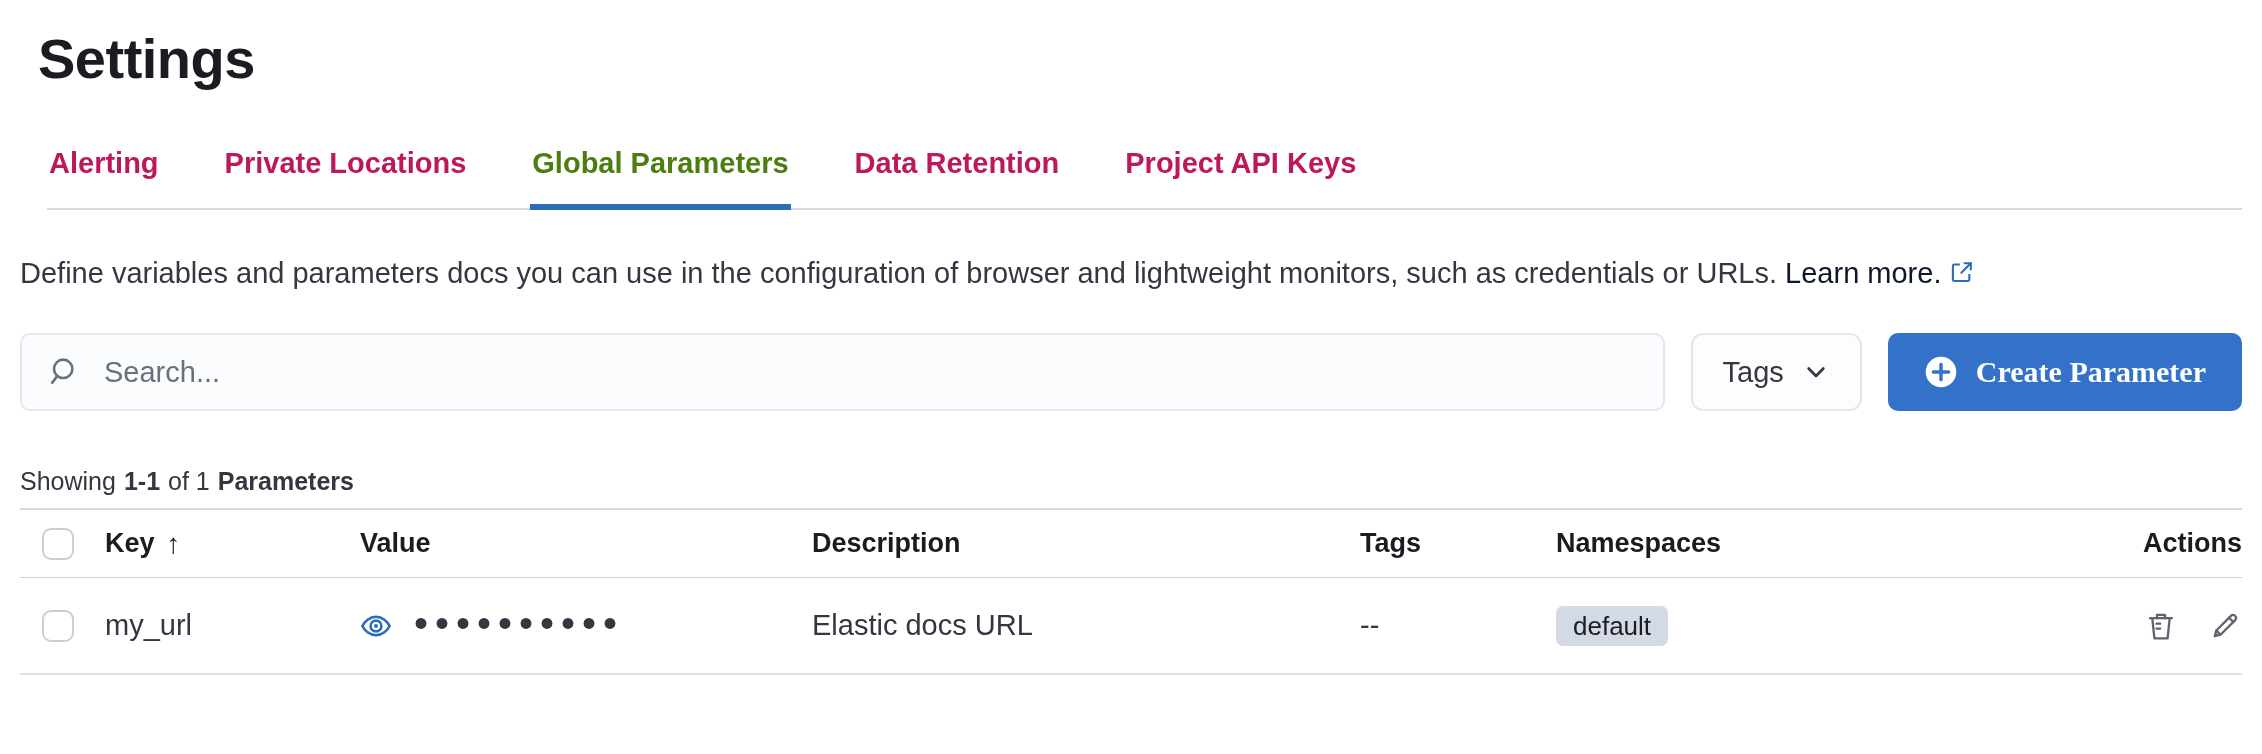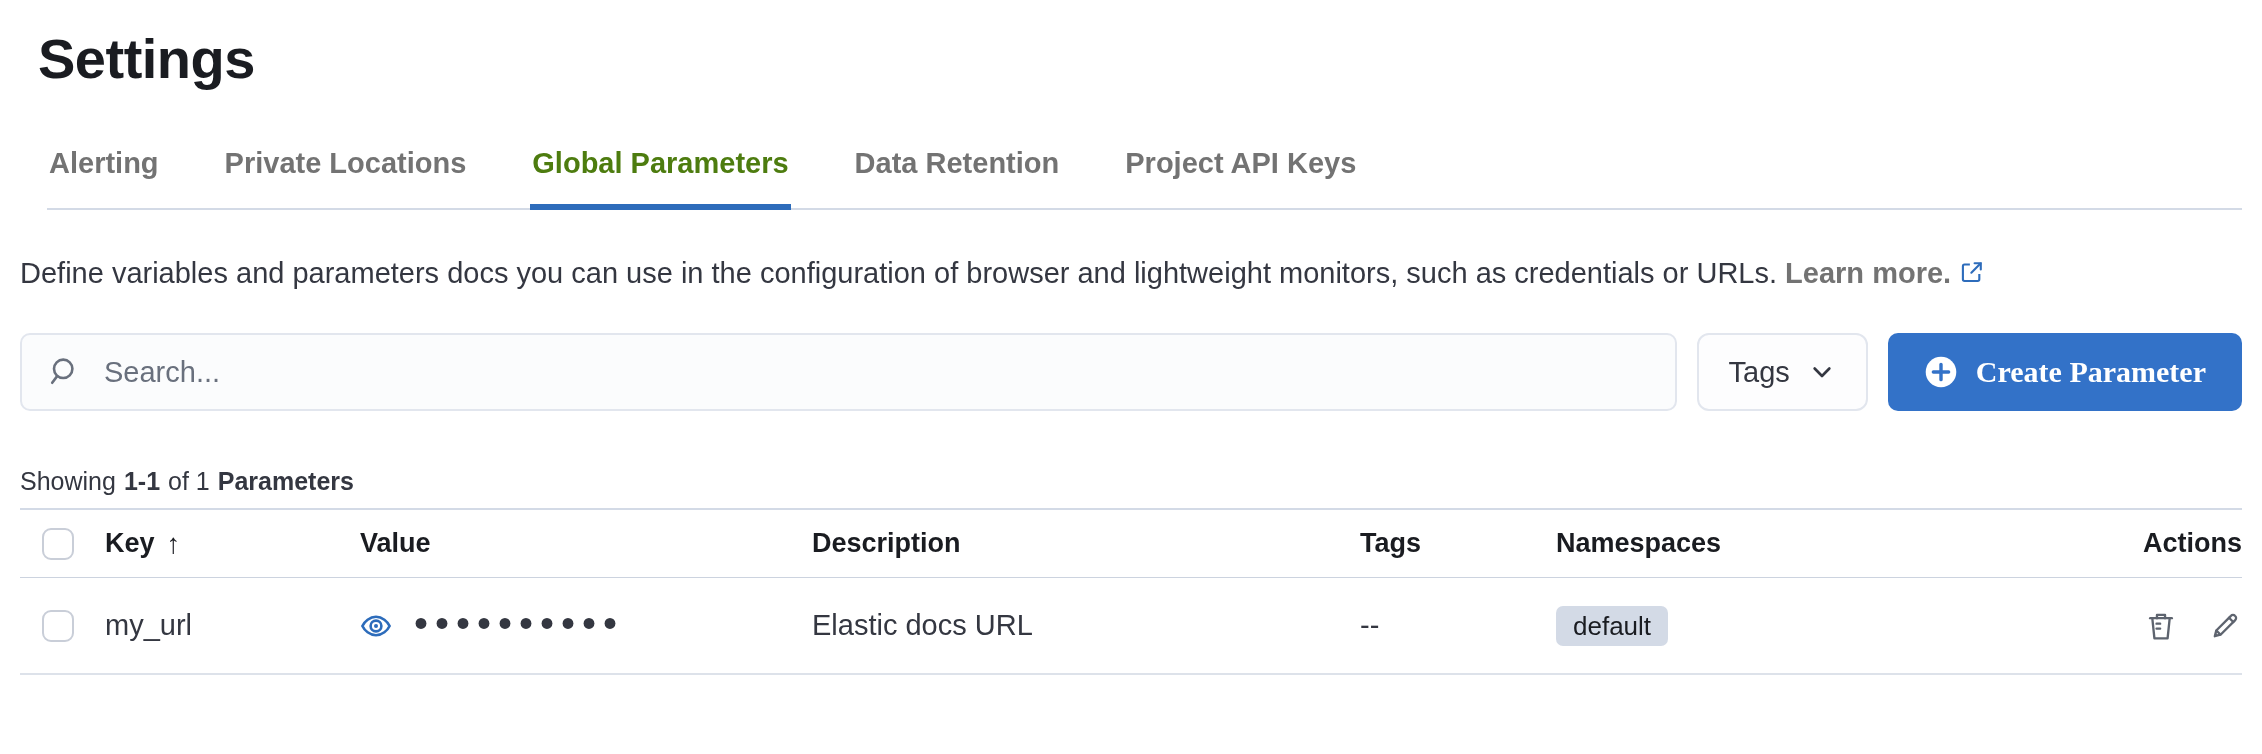--- a/index.html
+++ b/index.html
@@ -5,31 +5,31 @@
   * { box-sizing: border-box; margin: 0; padding: 0; }
   html,body { width: 2262px; height: 754px; background: #ffffff; overflow: hidden;
     font-family: "Liberation Sans", "DejaVu Sans", sans-serif; color: #343741; }
   .page { padding: 0 20px; }
 
   
   .page-title { margin: 26px 0 0 18px; font-size: 56px; font-weight: 700; color: #1a1c21; letter-spacing: -0.5px; }
 
   
   .tabs { display: flex; gap: 62px; margin: 46px 0 0 27px; border-bottom: 2px solid #d3dae6; }
-  .tab { font-size: 29px; font-weight: 700; color: #737373; padding: 10px 2px 24px 2px; cursor: pointer;
+  .tab { font-size: 29px; font-weight: 700; color: #be185d; padding: 10px 2px 24px 2px; cursor: pointer;
     border-bottom: 6px solid transparent; margin-bottom: -2px; white-space: nowrap; }
   .tab.active { color: #4d7c0f; border-bottom-color: #2d6cbb; }
 
   
   .description { margin-top: 40px; font-size: 29px; line-height: 47px; color: #343741; max-width: 2180px; }
-  .description a { color: #737373; text-decoration: none; cursor: pointer; font-weight: bold; }
+  .description a { color: #0f172a; text-decoration: none; cursor: pointer; }
   .ext-icon { display: inline-block; width: 26px; height: 26px; margin-left: 8px; vertical-align: -2px; }
 
   
-  .toolbar { display: flex; align-items: stretch; margin-top: 36px; gap: 20px; }
+  .toolbar { display: flex; align-items: stretch; margin-top: 36px; gap: 26px; }
   .search-wrap { position: relative; flex: 1 1 auto; }
   .search-input { width: 100%; height: 78px; border: 2px solid #e2e6ee; border-radius: 10px;
     background: #fbfcfd; font-size: 29px; color: #343741; padding: 0 24px 0 82px;
     font-family: "Liberation Sans", "DejaVu Sans", sans-serif; outline: none; }
   .search-input::placeholder { color: #69707d; }
   .search-icon { position: absolute; left: 26px; top: 23px; width: 32px; height: 32px; }
   .tags-button { display: flex; align-items: center; gap: 18px; height: 78px; padding: 0 30px;
     background: #fdfdfe; border: 2px solid #e2e6ee; border-radius: 12px; font-size: 29px;
     color: #343741; cursor: pointer; white-space: nowrap; }
   .create-button { display: flex; align-items: center; gap: 18px; height: 78px; padding: 0 36px;

